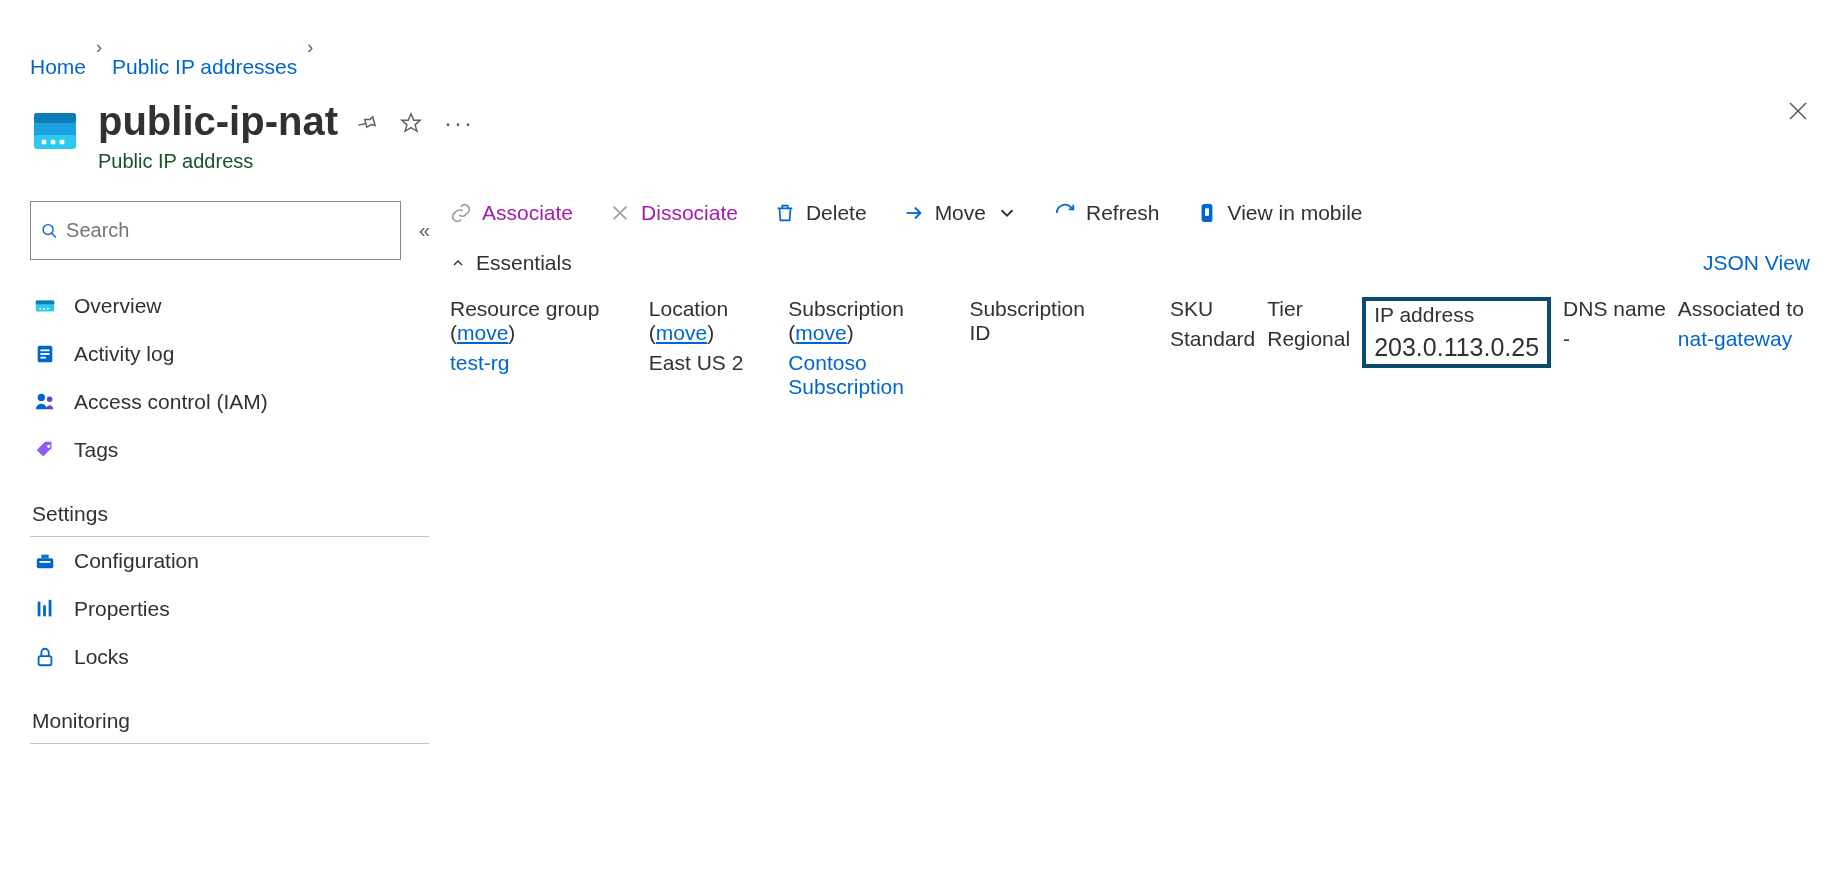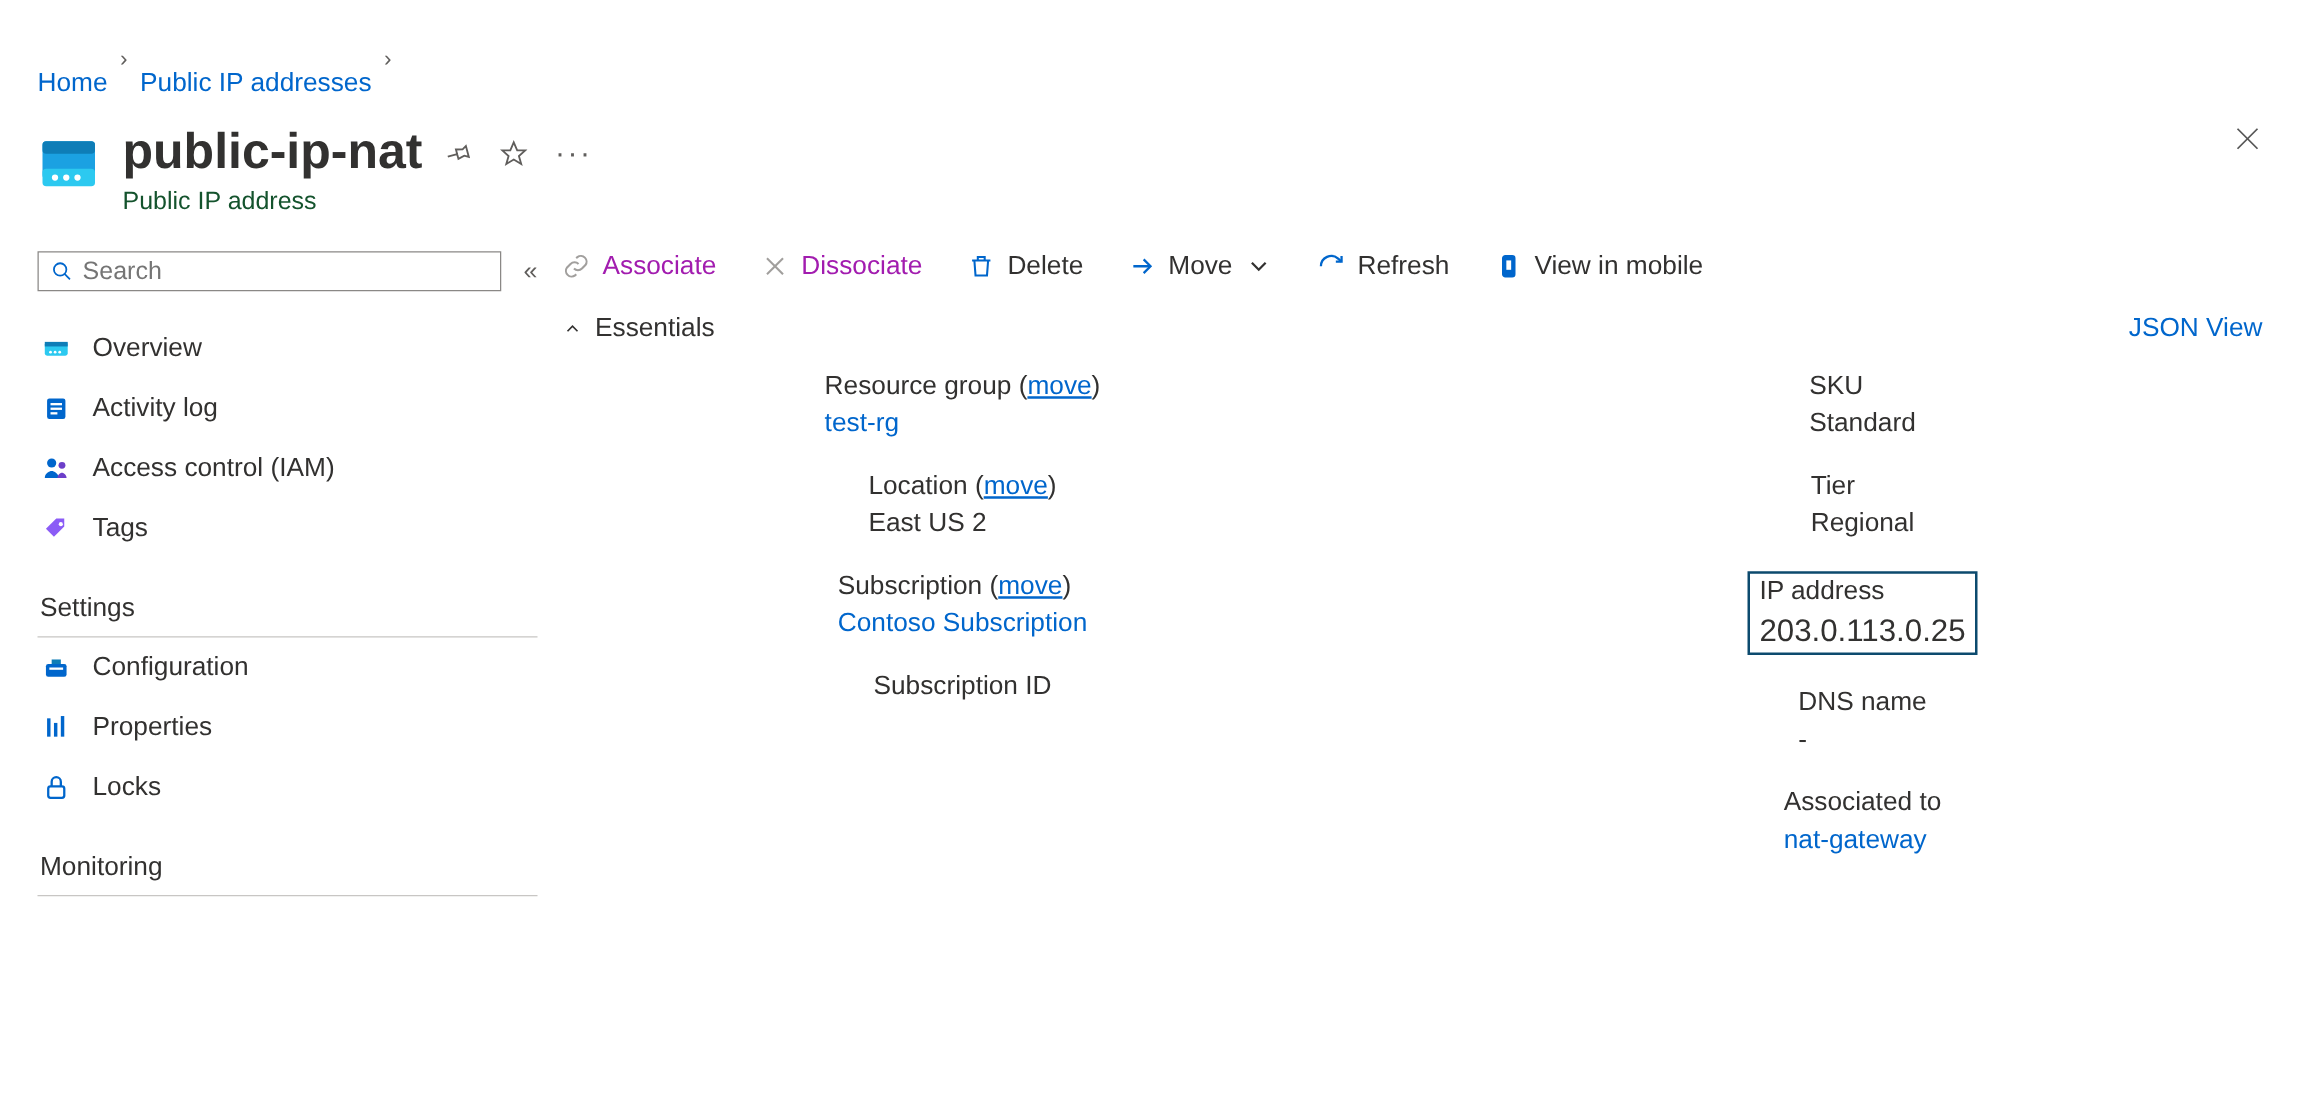--- a/index.html
+++ b/index.html
@@ -30,45 +30,45 @@
   .icon-btn { cursor: pointer; color: #605e5c; display:flex; align-items:center; justify-content:center; }
   .close-btn { position: absolute; right: 0; top: 0; font-size: 26px; color: #555; cursor:pointer; }
 
   
   .cols { display: flex; margin-top: 28px; gap: 20px; }
   .sidebar { width: 400px; flex-shrink: 0; }
   .main { flex: 1; }
 
   
   .search-row { display:flex; align-items:center; gap: 18px; margin-bottom: 22px; }
-  .search-box { flex:1; border:1px solid #8a8886; height:32px; display:flex; align-items:center; padding:0 10px; }
+  .search-box { flex:1; border:1px solid #8a8886; height:59px; display:flex; align-items:center; padding:0 10px; }
   .search-box input { border:none; outline:none; font-size:20px; width:100%; padding-left:8px; }
   .collapse-btn { color:#605e5c; cursor:pointer; font-size:20px; }
 
   
   .nav-item { display:flex; align-items:center; gap:16px; height:48px; padding-left:2px; cursor:pointer; font-size:21px; }
   .nav-item .ico { width:26px; display:flex; justify-content:center; }
   .section-hdr { font-size:21px; padding: 18px 0 10px 2px; border-bottom: 0.5px solid #c8c6c4; margin-top:10px; }
 
   
   .toolbar { display:flex; align-items:center; gap:36px; padding: 0 0 26px 0; font-size:21px; }
   .tool-btn { display:flex; align-items:center; gap:10px; cursor:pointer; }
   .tool-btn.disabled { color:#a21caf; cursor:default; }
   .tool-btn svg { width:22px; height:22px; }
 
   
   .ess-row { display:flex; justify-content:space-between; align-items:center; }
   .ess-hdr { display:flex; align-items:center; gap:10px; font-size:21px; cursor:pointer; }
   .json-link { color:#0066cc; font-size:21px; cursor:pointer; }
   .ess-grid { display:flex; gap:80px; margin-top:22px; }
-  .ess-col { flex:1; display:flex; flex-direction:column; gap:26px;align-items:center; }
+  .ess-col { flex:1; display:flex; gap:12px; }
   .field .label { font-size:21px; color:#323130; }
   .field .value { font-size:21px; margin-top:6px; }
   .field .value.subtle { font-size:25px; }
-  .highlight { border:2px solid #0c4a6e; padding:2px 8px; display:inline-block; }
+  .highlight { border:4px solid #0c4a6e; padding:2px 8px; display:inline-block; }
   .move-lnk { color:#0066cc; text-decoration:underline; }
 </style>
 </head>
 <body>
 
 <div class="breadcrumb">
   <a href="#">Home</a>
   <span class="sep">›</span>
   <a href="#">Public IP addresses</a>
   <span class="sep">›</span>

